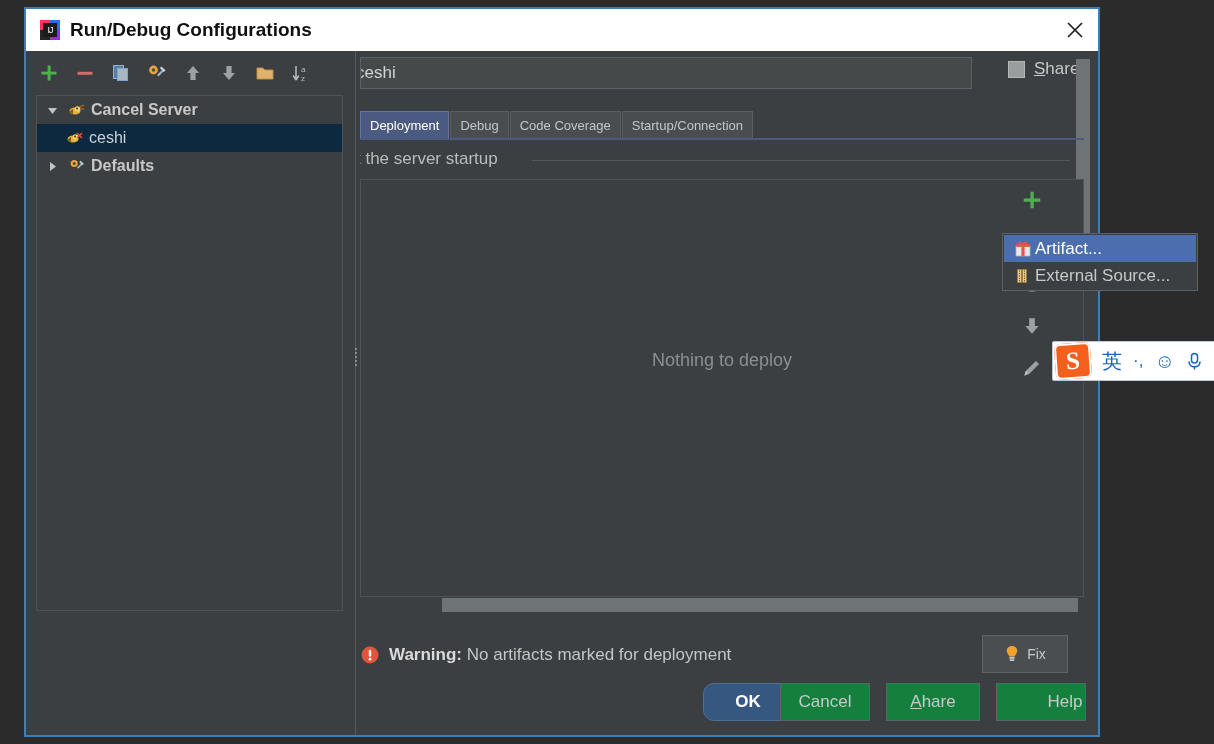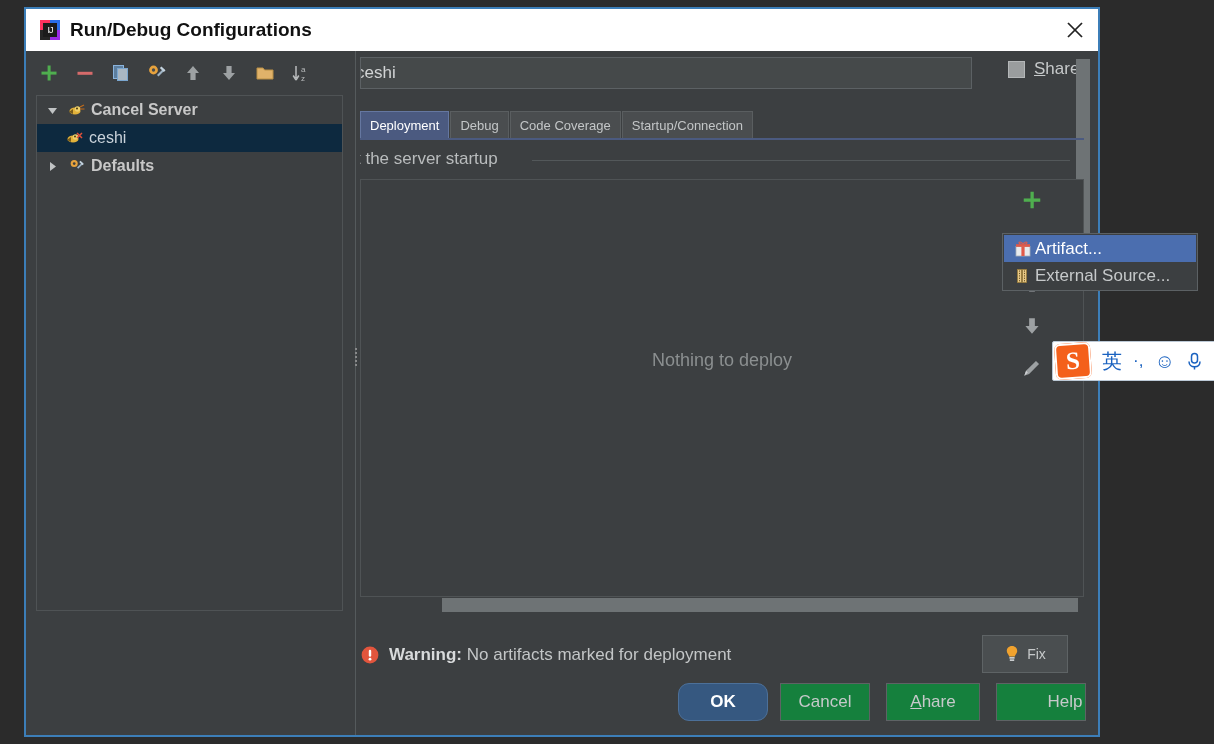--- a/index.html
+++ b/index.html
@@ -714,21 +714,21 @@
                 <rect x="5.8" y="14.3" width="4.4" height="1.7" fill="#c9ccce"></rect>
               </svg>
             </span>
             <span>Fix</span>
           </div>
         </div>
 
       </div>
 
       <div id="footer">
-        <div class="dlg-btn primary" style="left:652px;width:90px;border-radius:11px;">OK</div>
+        <div class="dlg-btn primary" style="left:677px;width:90px;border-radius:11px;">OK</div>
         <div class="dlg-btn" style="left:754px;width:90px;">Cancel</div>
         <div class="dlg-btn" style="left:860px;width:94px;">
             <u>A</u>
             <span>hare</span>
           </div>
         <div class="dlg-btn" style="left:970px;width:90px;padding-left:48px;">Help</div>
       </div>
 
     </div>
   </div>

